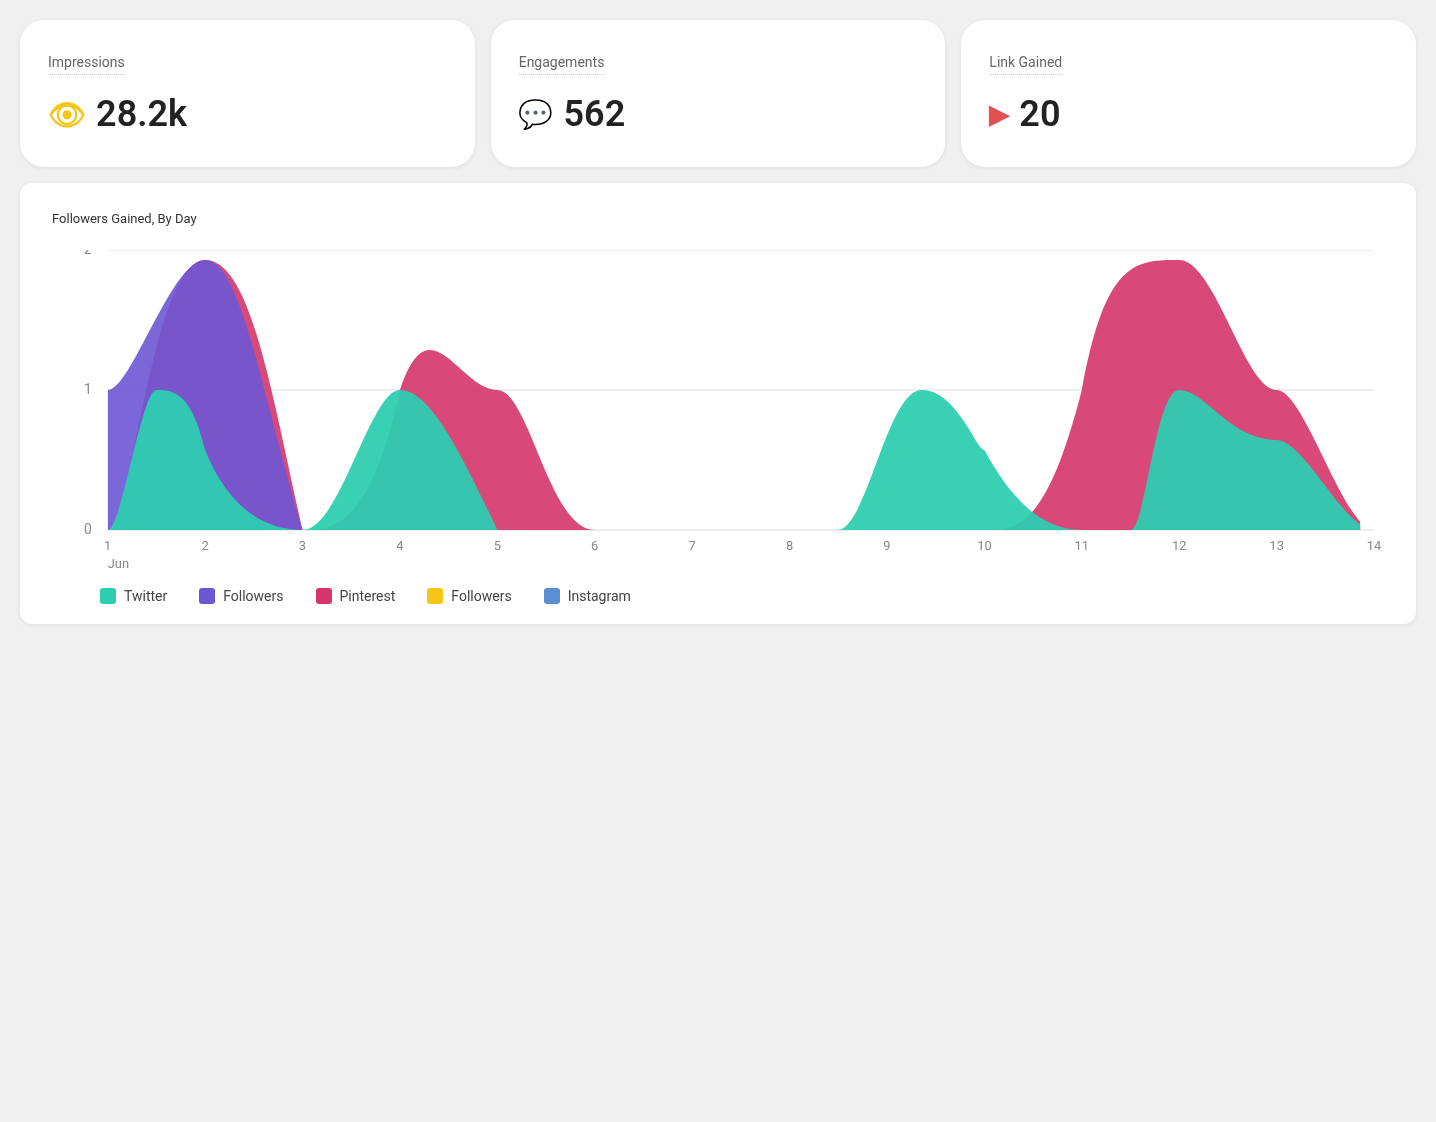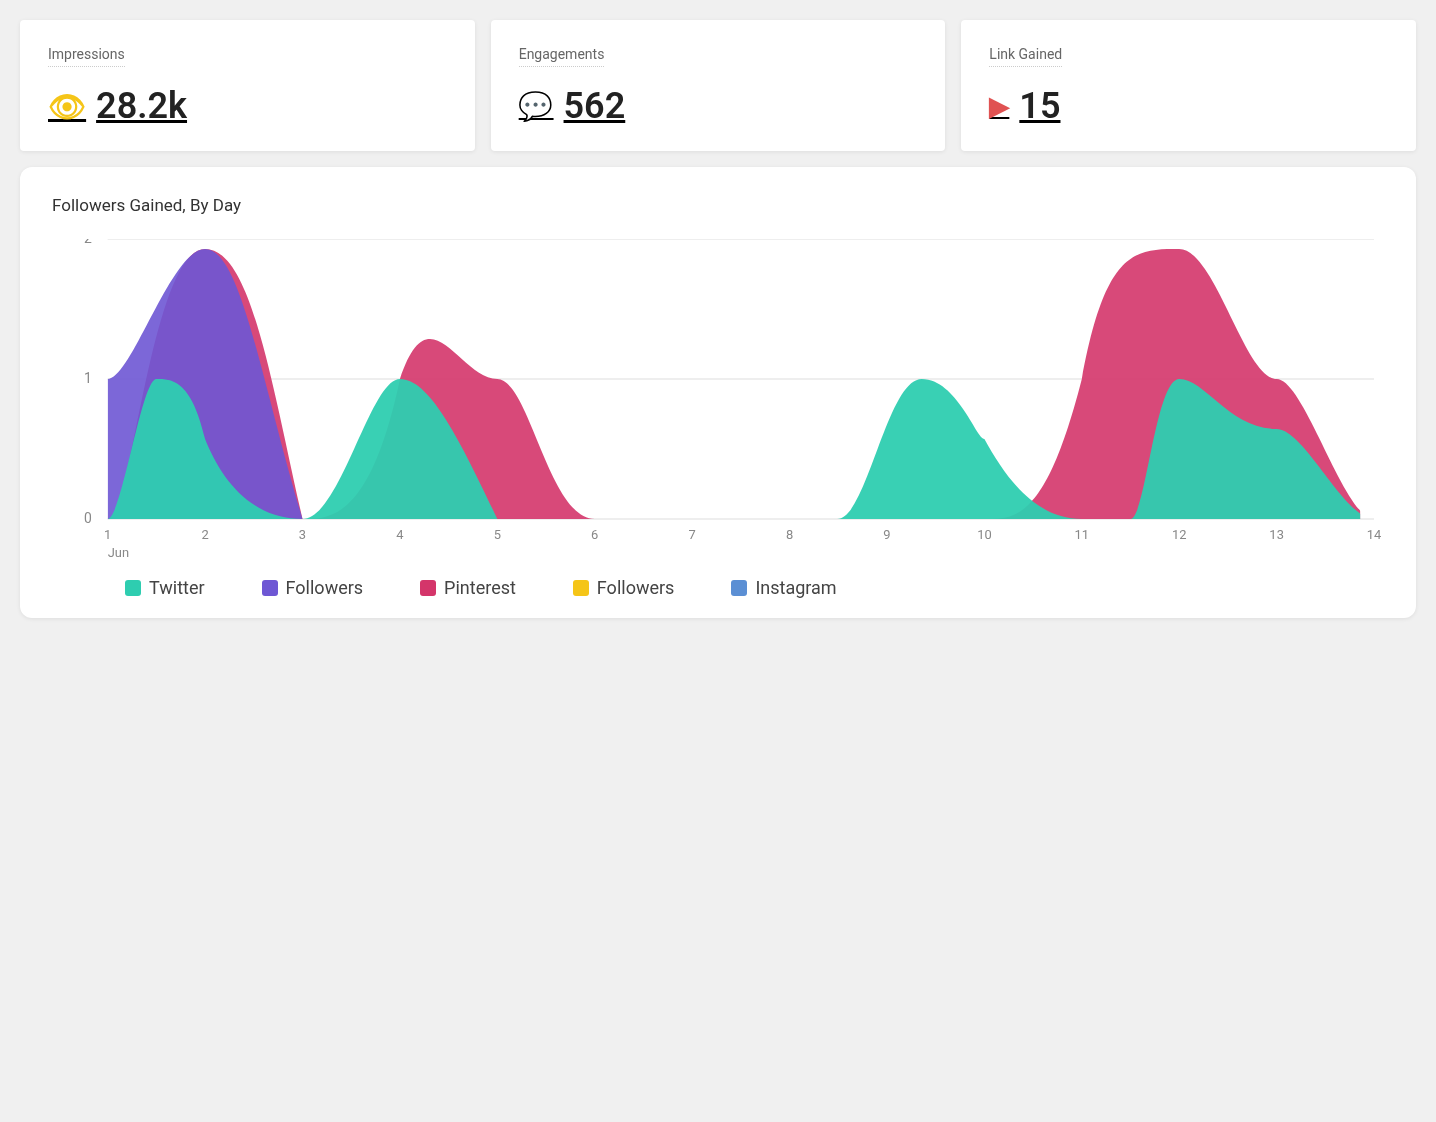--- a/index.html
+++ b/index.html
@@ -10,25 +10,24 @@
       width: 1436px;
       min-height: 1122px;
     }
     .top-cards {
       display: flex;
       gap: 16px;
       margin-bottom: 16px;
     }
     .card {
       background: #fff;
-      border-radius: 4px;
-      padding: 24px 28px;
+      border-radius: 24px;
+      padding: 32px 28px;
       flex: 1;
       box-shadow: 0 1px 4px rgba(0,0,0,0.08);
-      text-decoration: underline;
     }
     .card-label {
       font-size: 14px;
       color: #666;
       margin-bottom: 6px;
       border-bottom: 1px dotted #ccc;
       padding-bottom: 4px;
       display: inline-block;
     }
     .card-value {
@@ -40,21 +39,21 @@
       color: #222;
       margin-top: 12px;
     }
     .chart-card {
       background: #fff;
       border-radius: 12px;
       padding: 28px 32px 20px 32px;
       box-shadow: 0 1px 4px rgba(0,0,0,0.08);
     }
     .chart-title {
-      font-size: 17px;
+      font-size: 13px;
       color: #333;
       margin-bottom: 24px;
       font-weight: 400;
     }
     .chart-area {
       position: relative;
       width: 100%;
       height: 320px;
     }
     svg.chart-svg {
@@ -66,23 +65,22 @@
       gap: 32px;
       margin-top: 18px;
       padding-left: 48px;
       flex-wrap: wrap;
       align-items: center;
     }
     .legend-item {
       display: flex;
       align-items: center;
       gap: 8px;
-      font-size: 18px;
+      font-size: 14px;
       color: #444;
-      margin-left: 25px;
     }
     .legend-dot {
       width: 16px;
       height: 16px;
       border-radius: 3px;
     }
   </style>
 </head>
 <body>
 
@@ -98,21 +96,21 @@
     <div class="card-label">Engagements</div>
     <div class="card-value">
       <span style="color:#7b52d4;font-size:28px;">💬</span>
       <span>562</span>
     </div>
   </div>
   <div class="card">
     <div class="card-label">Link Gained</div>
     <div class="card-value">
       <span style="color:#e05252;font-size:26px;">▶</span>
-      <span>15</span>
+      <span>20</span>
     </div>
   </div>
 </div>
 
 <div class="chart-card">
   <div class="chart-title">Followers Gained, By Day</div>
   <div class="chart-area">
     <svg class="chart-svg" viewBox="0 0 1340 320" preserveAspectRatio="none">
       <defs>
         <clipPath id="chartClip">

